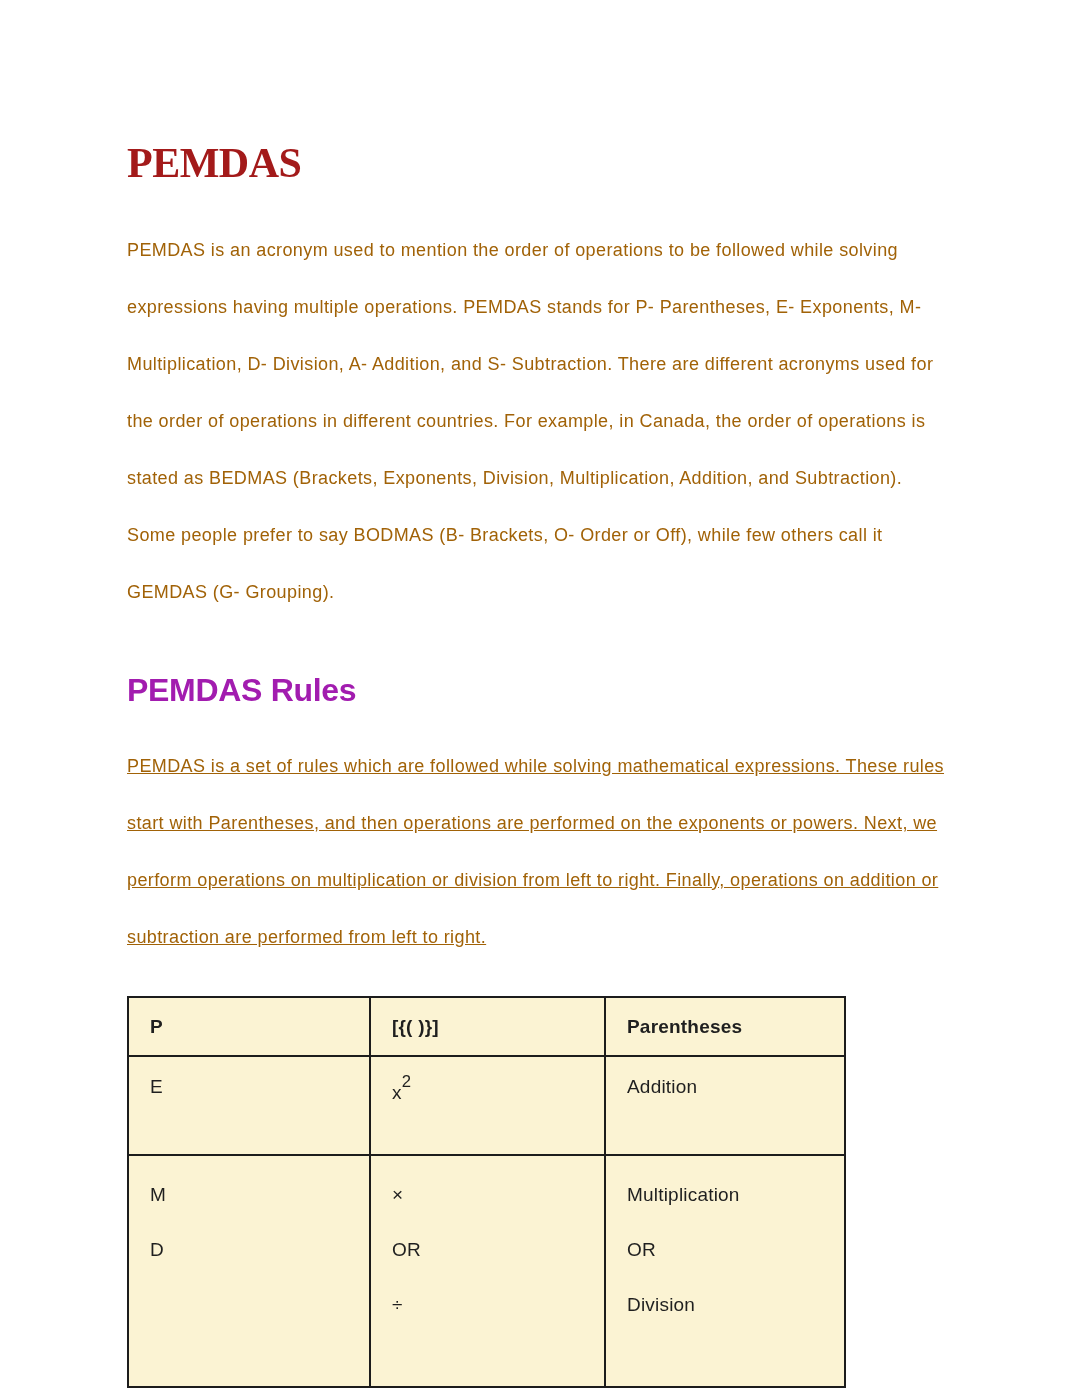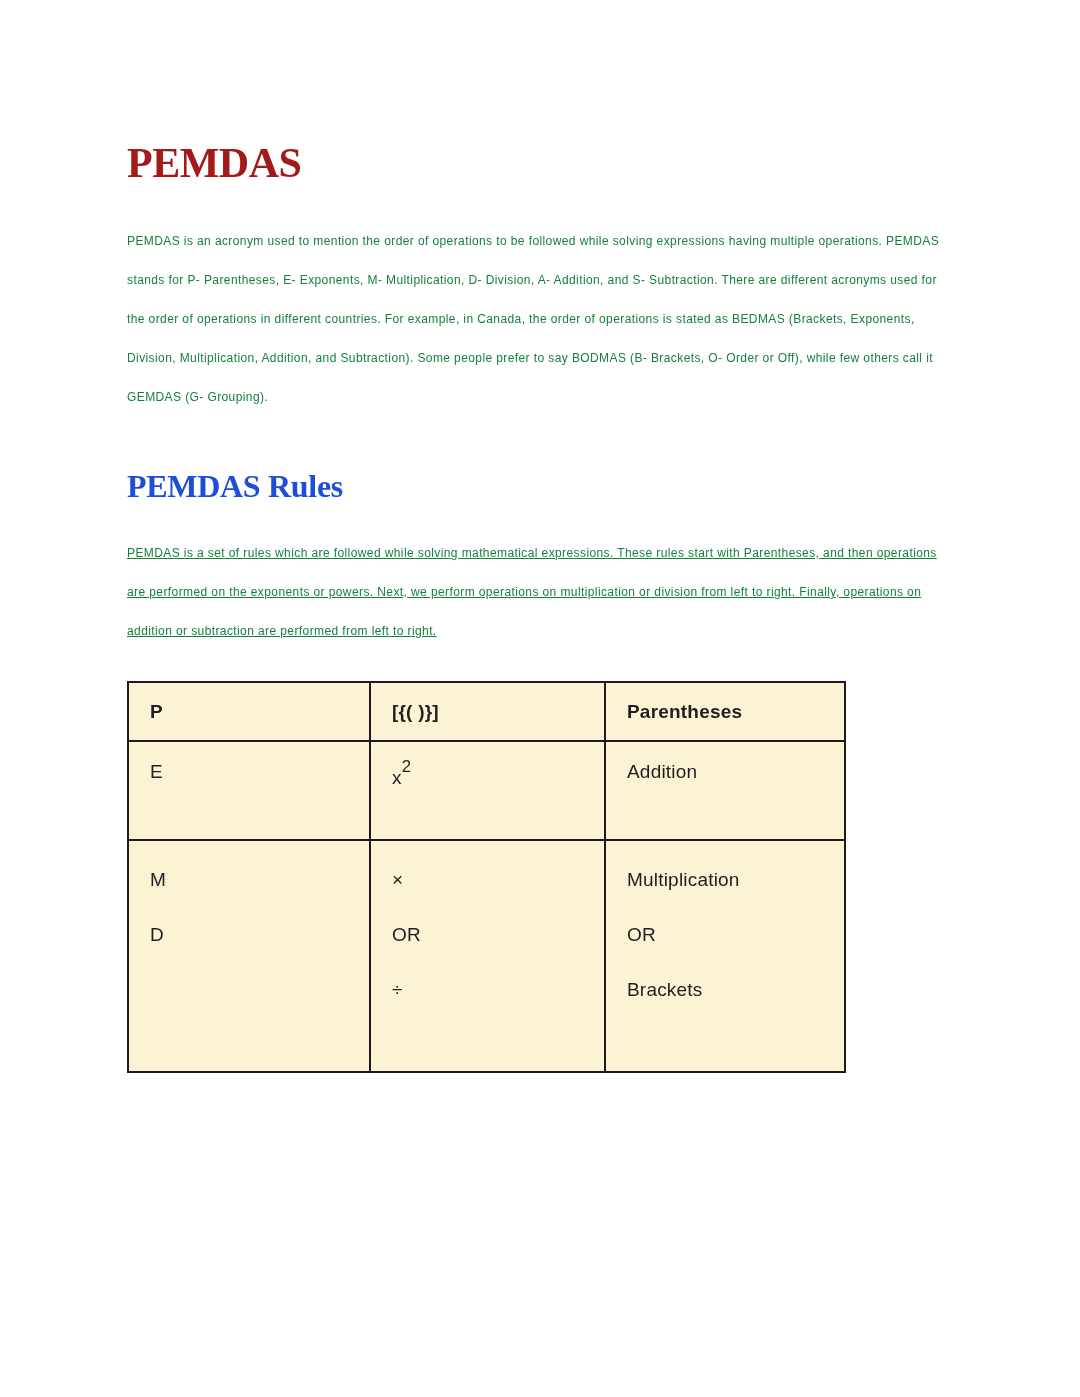--- a/index.html
+++ b/index.html
@@ -19,31 +19,31 @@
     font-weight: bold;
     font-size: 42px;
     line-height: 1;
     color: #a31a1a;
     letter-spacing: -0.5px;
     margin: 0 0 0 0;
   }
   .body-paragraph {
     margin: 38px 0 0 0;
     width: 825px;
-    font-size: 12px;
-    line-height: 39px;
+    font-size: 18px;
+    line-height: 57px;
     letter-spacing: 0.4px;
-    color: #15803d;
+    color: #a16207;
   }
   .section-heading {
-    font-family: Liberation Serif, serif;
+    font-family: Liberation Sans, sans-serif;
     font-weight: bold;
     font-size: 32px;
     line-height: 1;
-    color: #1d4ed8;
+    color: #a21caf;
     letter-spacing: -0.3px;
     margin: 53px 0 0 0;
   }
   .rules-paragraph {
     margin: 32px 0 0 0;
     text-decoration: underline;
   }
   table.rules-table {
     margin-top: 30px;
     border-collapse: collapse;
@@ -105,19 +105,19 @@
           <div class="cell-line">D</div>
         </td>
         <td>
           <div class="cell-line">×</div>
           <div class="cell-line">OR</div>
           <div class="cell-line">÷</div>
         </td>
         <td>
           <div class="cell-line">Multiplication</div>
           <div class="cell-line">OR</div>
-          <div class="cell-line">Brackets</div>
+          <div class="cell-line">Division</div>
         </td>
       </tr>
     </tbody>
   </table>
 
 </div>
 
 </body></html>

